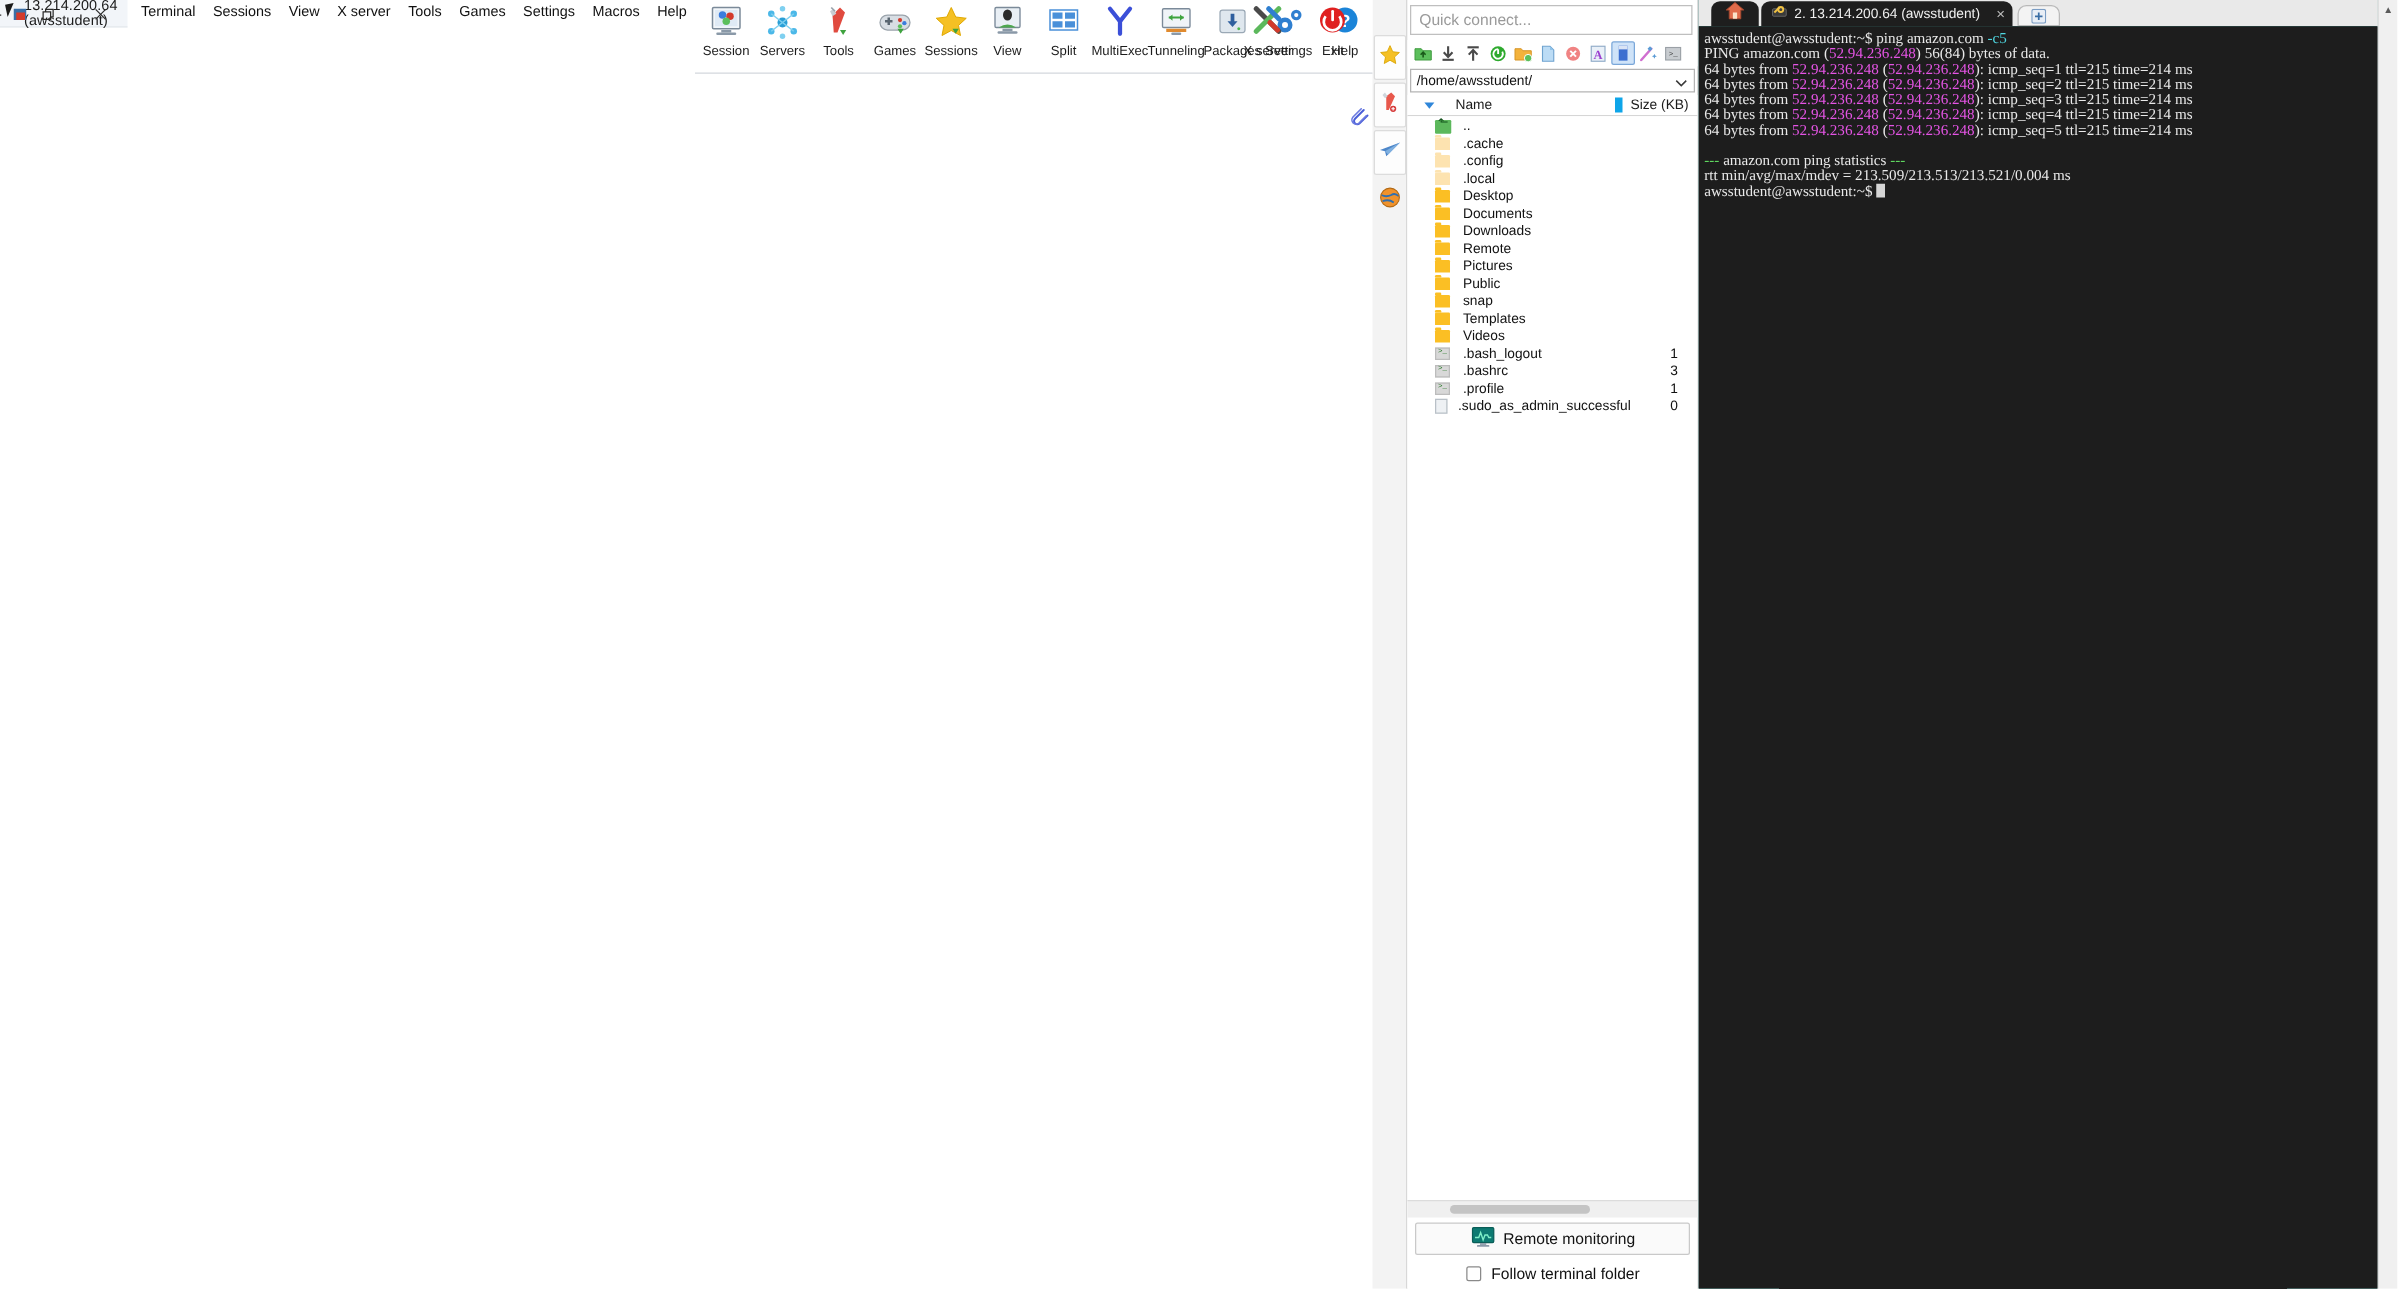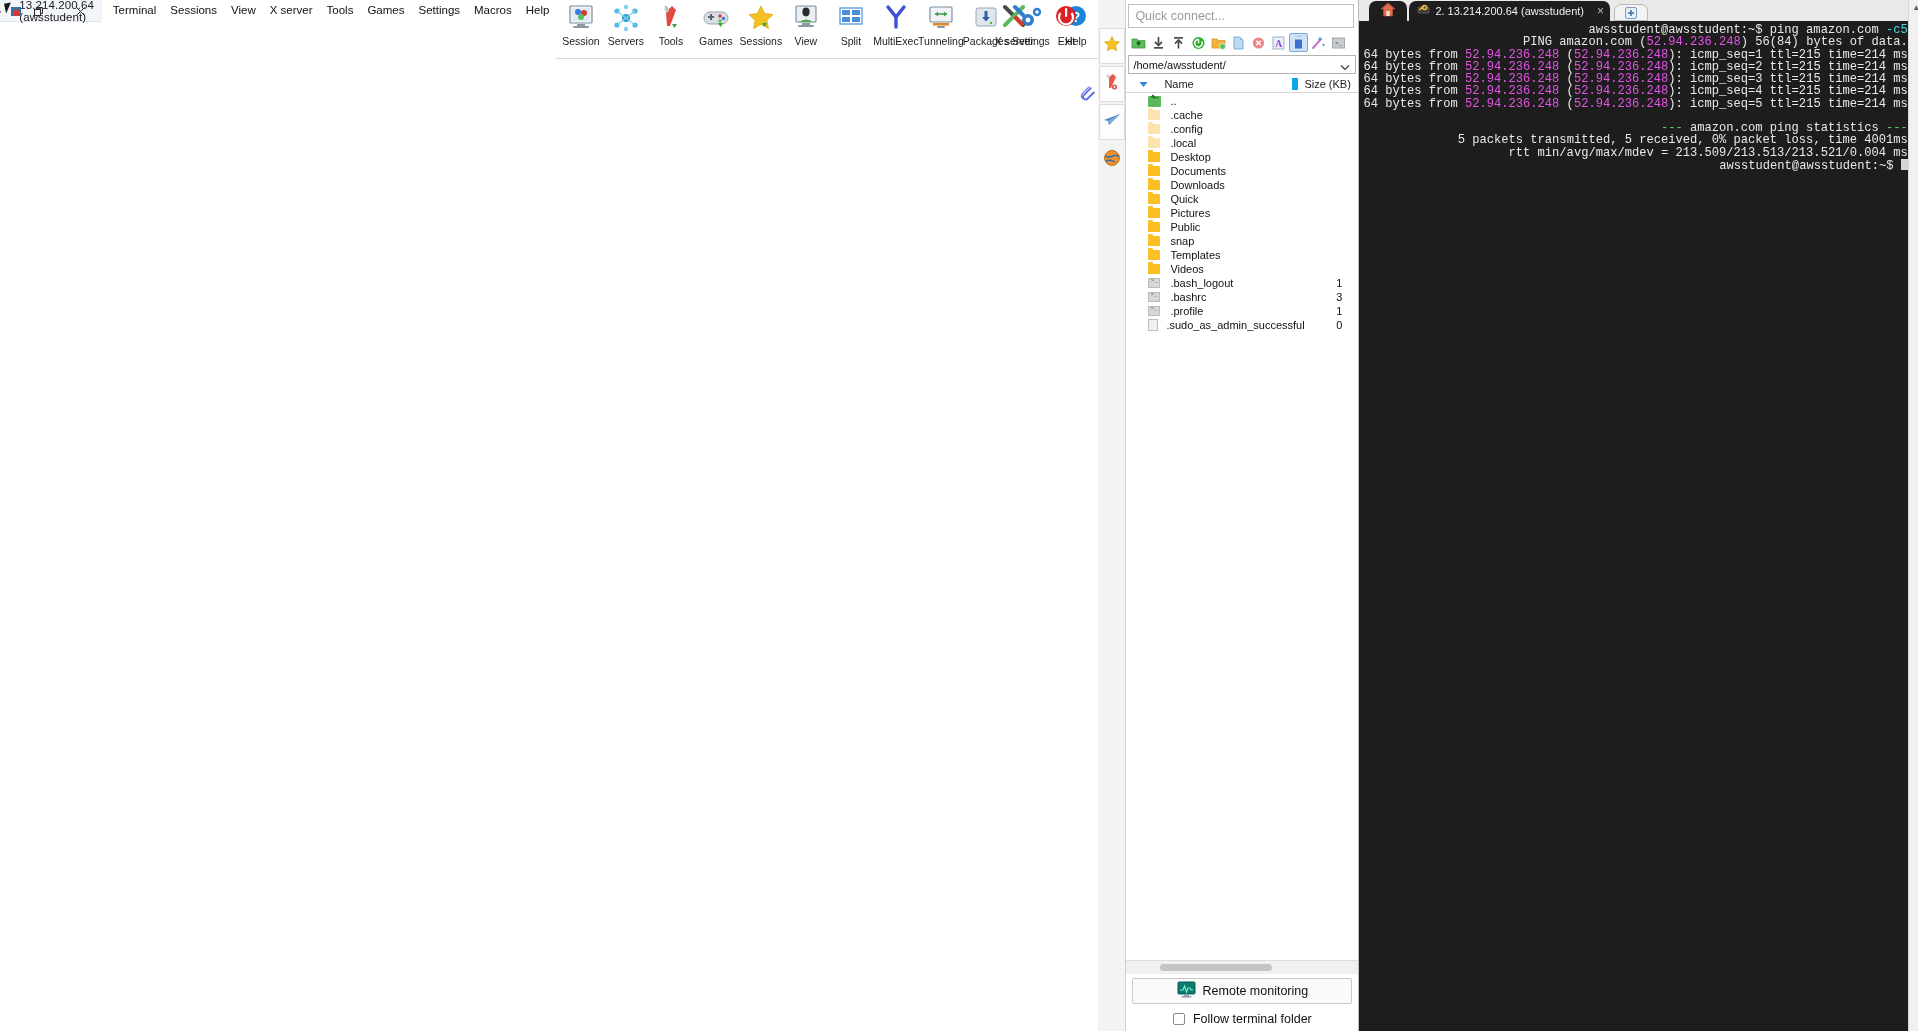--- a/index.html
+++ b/index.html
@@ -130,22 +130,22 @@
     height: 20px; background: #1e1e1e; border-radius: 7px 7px 0 0; display: flex; align-items: center;
     padding: 0 6px 0 8px; gap: 5px; color: #f0f0f0; font-size: 11px; margin-left: 2px;
   }
   .tab-close { color: #bdbdbd; font-size: 12px; margin-left: 8px; }
   .newtab {
     width: 34px; height: 17px; background: #f3f3f3; border: 1px solid #b9b9b9; border-radius: 7px 7px 0 0;
     display: flex; align-items: center; justify-content: center; margin-left: 4px; color: #4a6fa5; font-size: 12px;
   }
   .terminal {
     flex: 1 1 auto; background: #1d1d1d; overflow: hidden; position: relative;
-    padding: 3px 0 0 4px; font-family: Liberation Mono, monospace;
-    font-size: 12.1px; line-height: 12.25px; letter-spacing: 0px; color: #e8e8e8; text-align: right;
+    padding: 3px 0 0 4px; font-family: Liberation Serif, serif;
+    font-size: 12.1px; line-height: 12.25px; letter-spacing: 0px; color: #e8e8e8;
   }
   .tline { white-space: pre; height: 12.25px; }
   .c-white { color: #e9e9e9; }
   .c-cyan  { color: #4fd6e0; }
   .c-mag   { color: #e454e4; }
   .c-green { color: #5fd75f; }
   .cursor-blk { display: inline-block; width: 7px; height: 11px; background: #d5d5d5; vertical-align: -1px; }
 
   
   .rightbar { width: 16px; flex: 0 0 16px; background: #f0f0f0; border-left: 1px solid #d7d7d7; display: flex; flex-direction: column; align-items: center; }
@@ -582,21 +582,21 @@
             <div class="fico">
               <span class="folder-ico" style="background: rgb(251, 191, 36);"></span>
             </div>
             <div class="fname">Downloads</div>
             <div class="fsize"></div>
           </div>
           <div class="frow">
             <div class="fico">
               <span class="folder-ico" style="background: rgb(251, 191, 36);"></span>
             </div>
-            <div class="fname">Quick</div>
+            <div class="fname">Remote</div>
             <div class="fsize"></div>
           </div>
           <div class="frow">
             <div class="fico">
               <span class="folder-ico" style="background: rgb(251, 191, 36);"></span>
             </div>
             <div class="fname">Pictures</div>
             <div class="fsize"></div>
           </div>
           <div class="frow">
@@ -711,21 +711,20 @@
       <div class="terminal" id="terminal">
           <div class="tline"><span class="c-white">awsstudent@awsstudent:~$ ping amazon.com </span><span class="c-cyan">-c5</span></div>
           <div class="tline"><span class="c-white">PING amazon.com (</span><span class="c-mag">52.94.236.248</span><span class="c-white">) 56(84) bytes of data.</span></div>
           <div class="tline"><span class="c-white">64 bytes from </span><span class="c-mag">52.94.236.248</span><span class="c-white"> (</span><span class="c-mag">52.94.236.248</span><span class="c-white">): icmp_seq=1 ttl=215 time=214 ms</span></div>
           <div class="tline"><span class="c-white">64 bytes from </span><span class="c-mag">52.94.236.248</span><span class="c-white"> (</span><span class="c-mag">52.94.236.248</span><span class="c-white">): icmp_seq=2 ttl=215 time=214 ms</span></div>
           <div class="tline"><span class="c-white">64 bytes from </span><span class="c-mag">52.94.236.248</span><span class="c-white"> (</span><span class="c-mag">52.94.236.248</span><span class="c-white">): icmp_seq=3 ttl=215 time=214 ms</span></div>
           <div class="tline"><span class="c-white">64 bytes from </span><span class="c-mag">52.94.236.248</span><span class="c-white"> (</span><span class="c-mag">52.94.236.248</span><span class="c-white">): icmp_seq=4 ttl=215 time=214 ms</span></div>
           <div class="tline"><span class="c-white">64 bytes from </span><span class="c-mag">52.94.236.248</span><span class="c-white"> (</span><span class="c-mag">52.94.236.248</span><span class="c-white">): icmp_seq=5 ttl=215 time=214 ms</span></div>
           <div class="tline"><span class="c-white"></span></div>
           <div class="tline"><span class="c-green">--- </span><span class="c-white">amazon.com ping statistics</span><span class="c-green"> ---</span></div>
-          <div class="tline"><span class="c-white">5 packets transmitted, 5 received, 0% packet loss, time 4001ms</span></div>
           <div class="tline"><span class="c-white">rtt min/avg/max/mdev = 213.509/213.513/213.521/0.004 ms</span></div>
           <div class="tline"><span class="c-white">awsstudent@awsstudent:~$ </span><span class="cursor-blk"></span></div>
         </div>
     </div>
 
     <div class="rightbar">
       <div class="rb-arrow">▲</div>
     </div>
   </div>
 

